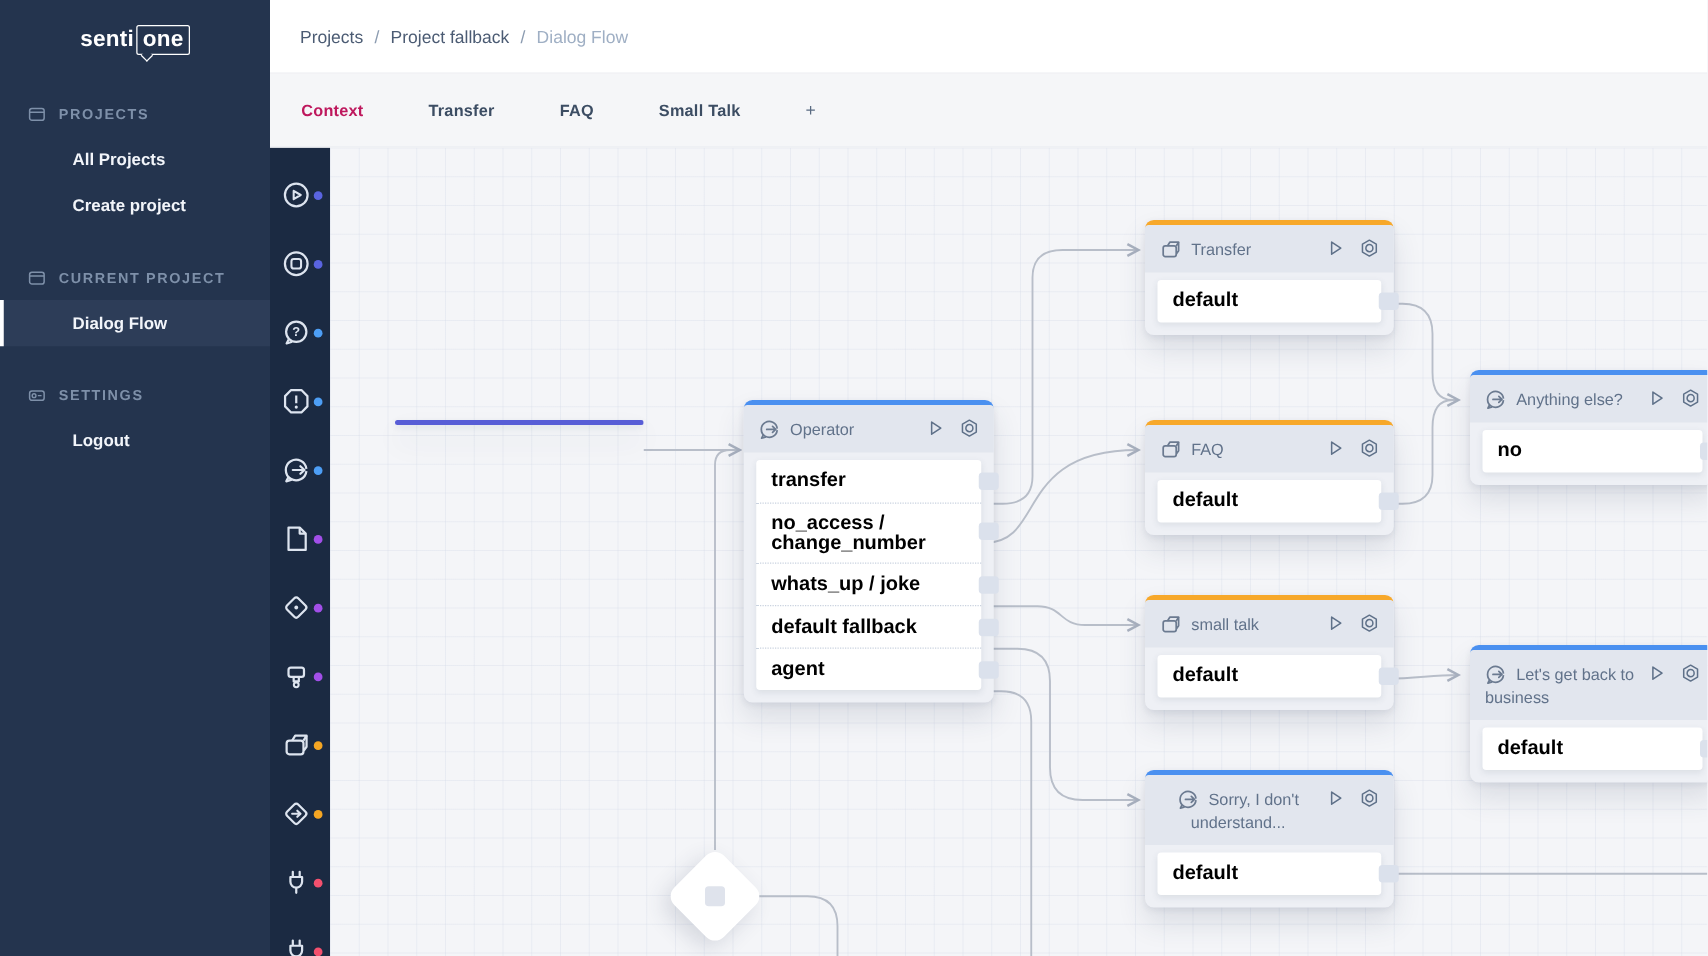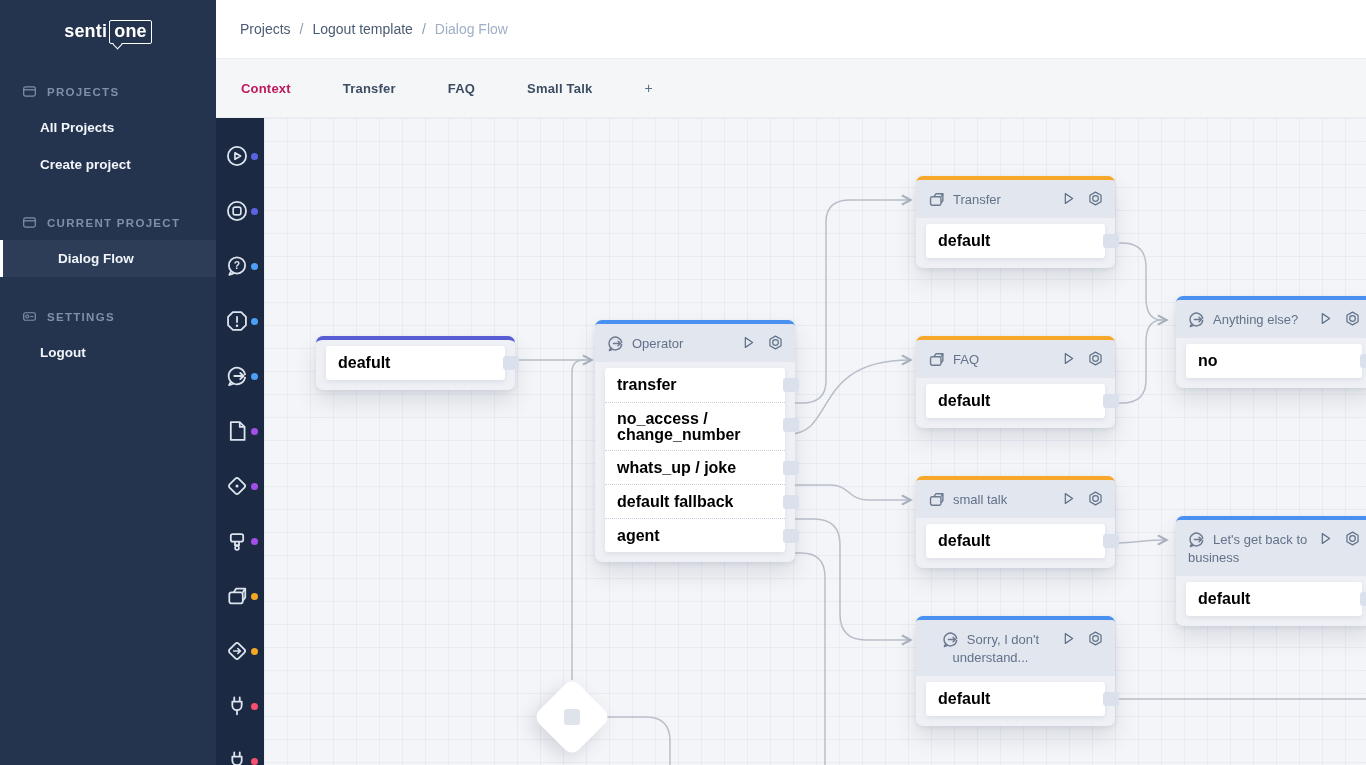--- a/index.html
+++ b/index.html
@@ -8,21 +8,21 @@
 
   
   .sidebar { position:absolute; left:0; top:0; width:216px; height:765px; background:#24344e; color:#fff; z-index:5; }
   .logo { margin:20px 0 30px 0; text-align:center; font-size:18px; font-weight:700; letter-spacing:.2px; }
   .logo-senti { color:#fff; }
   .logo-one { position:relative; display:inline-block; border:1.5px solid #fff; padding:0 4px 1px 4px; margin-left:2px; border-radius:2px; }
   .logo-one::after { content:''; position:absolute; left:4px; bottom:-4.5px; width:6px; height:6px; background:#24344e; border-left:1.5px solid #fff; border-bottom:1.5px solid #fff; transform:rotate(-45deg); }
   .nav-section { margin-bottom:22px; }
   .section-header { display:flex; align-items:center; gap:10px; padding:10px 0 10px 22px; color:#7e90a9; font-size:11.5px; font-weight:700; letter-spacing:1.3px; }
   .section-header svg { width:15px; height:15px; color:#7e90a9; }
-  .nav-item { display:block; padding:11px 0 11px 40px; font-size:13.5px; font-weight:700; color:#f2f5fa; cursor:pointer; }
+  .nav-item { display:block; padding:11px 0 11px 58px; font-size:13.5px; font-weight:700; color:#f2f5fa; cursor:pointer; }
   .nav-item.active { background:#2d3d58; border-left:3px solid #fff; padding-left:55px; }
 
   
   .topbar { position:absolute; left:216px; top:0; right:0; height:59px; background:#fff; border-bottom:1px solid #ecedf2; display:flex; align-items:center; padding-left:24px; z-index:4; }
   .breadcrumb { font-size:14px; color:#4b5b73; display:flex; gap:9px; align-items:center; }
   .crumb { color:#4b5b73; cursor:pointer; }
   .crumb-sep { color:#8b9bb0; }
   .crumb.current { color:#9fafc4; }
 
   .tabbar { position:absolute; left:216px; top:59px; right:0; height:59px; background:#f5f6f8; border-bottom:1px solid #eceef2; display:flex; align-items:center; padding-left:25px; gap:52px; z-index:4; }
@@ -175,21 +175,21 @@
         </div>
         <a class="nav-item">Logout</a>
       </div>
     </nav>
   </aside>
 
   <header class="topbar">
     <div class="breadcrumb">
       <span class="crumb">Projects</span>
       <span class="crumb-sep">/</span>
-      <span class="crumb">Logout template</span>
+      <span class="crumb">Project fallback</span>
       <span class="crumb-sep">/</span>
       <span class="crumb current">Dialog Flow</span>
     </div>
   </header>
 
   <div class="tabbar">
     <span class="tab active">Context</span>
     <span class="tab">Transfer</span>
     <span class="tab">FAQ</span>
     <span class="tab">Small Talk</span>
@@ -253,26 +253,20 @@
         <path d="M525,435 H537 Q561,435 561,459 V648"></path>
         <path d="M845,125 H858 Q882,125 882,149 V180 Q882,202 898,202 H902" marker-end="url(#arrow)"></path>
         <path d="M845,285 H858 Q882,285 882,262 V224 Q882,202 898,202"></path>
         <path d="M845,425 C870,425 880,422 902,422" marker-end="url(#arrow)"></path>
         <path d="M845,581 H1103"></path>
         <path d="M336,599 H382 Q406,599 406,623 V648"></path>
       </g>
     </svg>
 
     <div class="node" style="left: 52px; top: 218px; width: 199px; border-top-color: rgb(88, 93, 214);">
-      <div class="rows">
-        <div class="row">
-            <span>deafult</span>
-            <span class="port"></span>
-          </div>
-      </div>
     </div>
 
     <div class="node" style="left: 331px; top: 202px; width: 200px; border-top-color: rgb(74, 144, 240);">
       <div class="node-header">
         <svg class="type-icon" viewBox="0 0 16 16">
             <use href="#sym-chat-arrow"></use>
           </svg><span class="title">Operator</span>
         <span class="actions">
             <svg viewBox="0 0 16 16">
               <use href="#sym-play"></use>

